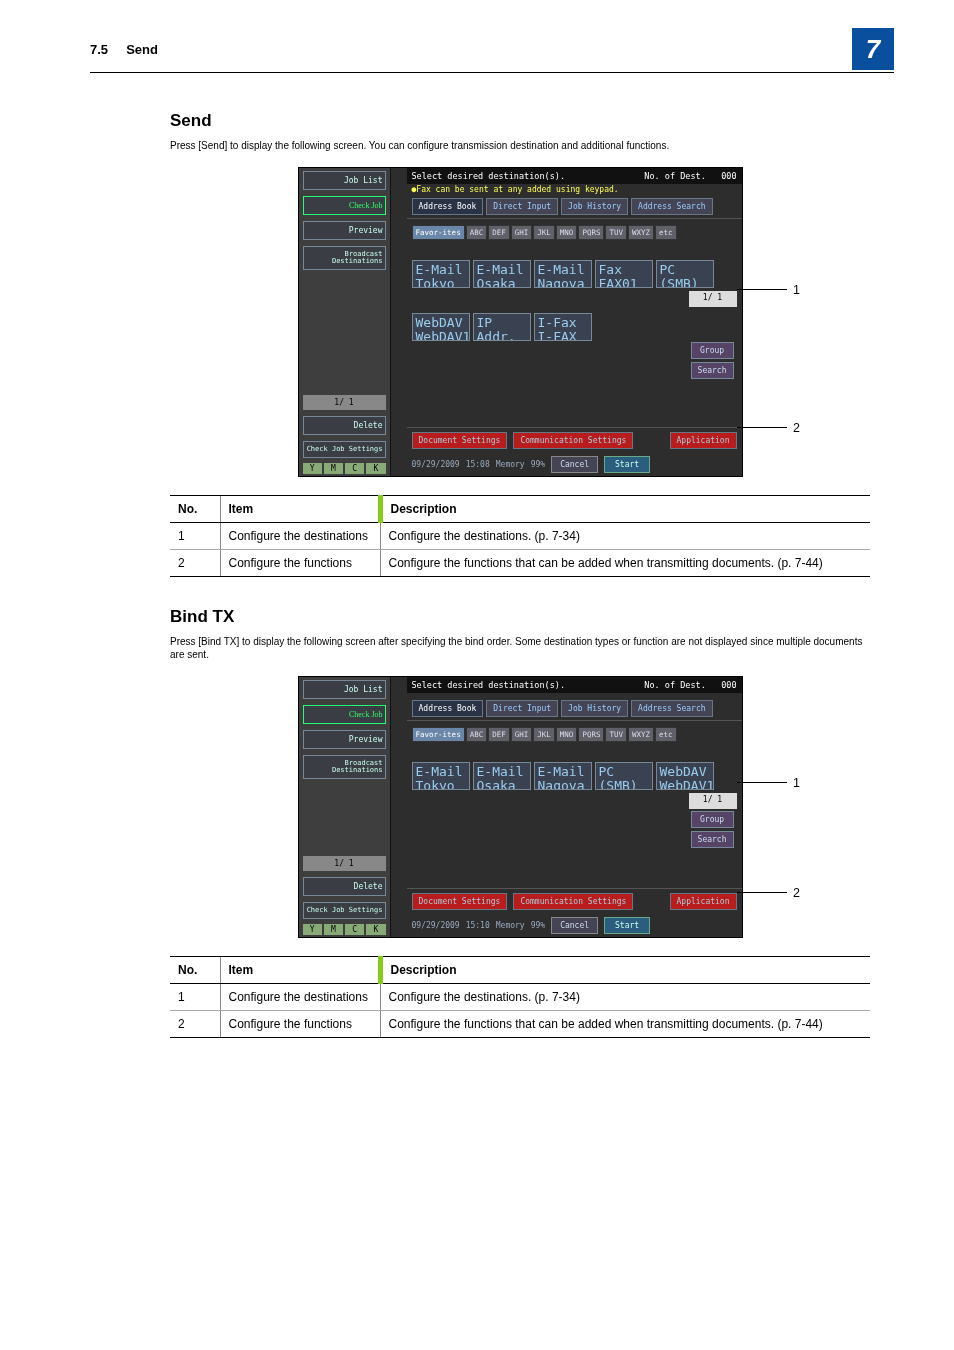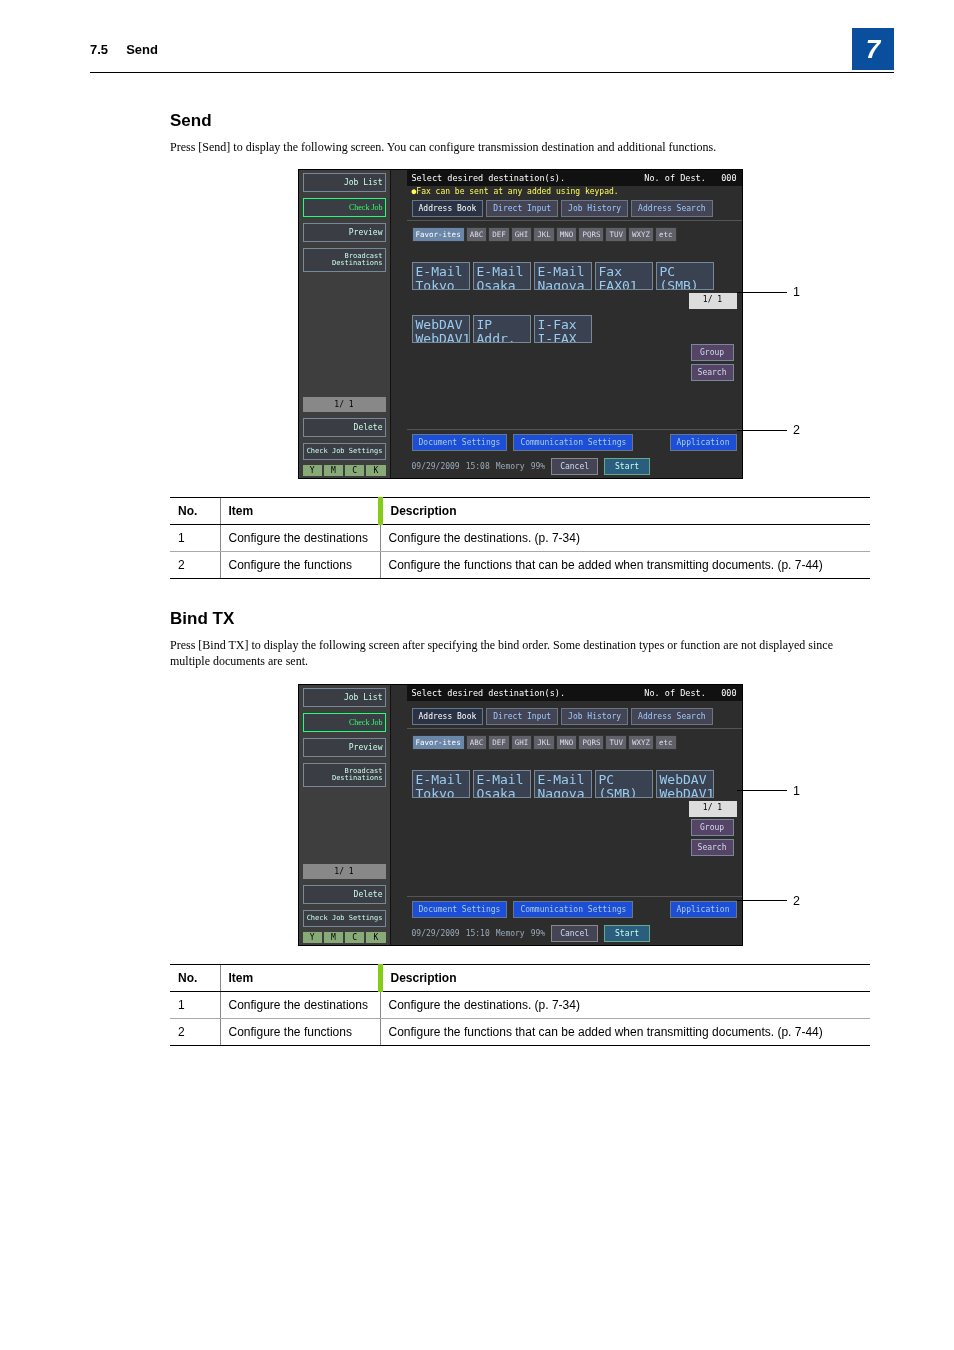--- a/index.html
+++ b/index.html
@@ -12,21 +12,21 @@
   .hdr .gap { flex: 1; }
   .hdr .chapnum {
     width: 42px; height: 42px; background: #0a4f9e; color: #fff;
     display: flex; align-items: center; justify-content: center;
     font-weight: bold; font-size: 26px; font-style: italic; margin-left: 8px;
   }
 
   
   .content { margin-left: 80px; width: 700px; }
   h2.subhead { font-size: 17px; font-weight: bold; margin: 18px 0 8px; }
-  p.body { font-size: 12px; line-height: 1.35; margin: 6px 0 14px; font-family: Liberation Serif, serif; }
+  p.body { font-size: 10px; line-height: 1.35; margin: 6px 0 14px; }
 
   
   .shotwrap { position: relative; width: 560px; margin: 0 auto 18px; }
   .shot {
     width: 445px; height: 310px; margin: 0 auto; background: #2d2d2d;
     border: 1px solid #000; font-family: "Lucida Console", monospace; font-size: 9px; color:#fff;
     display: flex;
   }
   .shot.short { height: 262px; }
   .shot .left { width: 92px; background: #3e3e3e; display:flex; flex-direction:column; border-right:1px solid #111; }
@@ -47,21 +47,21 @@
   .shot .letters { display:flex; gap:1px; padding:6px 5px 3px; }
   .shot .letters .l { padding:2px 3px; font-size:7.5px; background:#606068; border:1px solid #333; color:#dde; }
   .shot .letters .l.fav { background:#6a86a8; color:#fff; }
   .shot .dests { display:flex; flex-wrap:wrap; gap:3px; padding:4px 5px; }
   .shot .dests .d { width:58px; height:28px; border:1px solid #789; background:#3a4150; color:#9ce; font-size:13px; padding:2px 3px; line-height:1.1; overflow:hidden; }
   .shot .dests .pgind { width:48px; height:16px; margin-left:auto; background:#ddd; color:#000; text-align:center; font-size:8px; padding-top:2px; }
   .shot .rightcol { position:absolute; right:8px; bottom:48px; display:flex; flex-direction:column; gap:3px; }
   .shot .rightcol.low { bottom:40px; }
   .shot .gbtn { padding:3px 6px; background:#546; border:1px solid #789; font-size:8px; color:#cde; text-align:center; }
   .shot .footer { margin-top:auto; padding:4px 5px; display:flex; align-items:center; gap:6px; border-top:1px solid #555; }
-  .shot .footer .fbtn { padding:3px 6px; border:1px solid #678; background:#1d4ed8; color:#acd; font-size:8px; }
+  .shot .footer .fbtn { padding:3px 6px; border:1px solid #678; background:#b91c1c; color:#acd; font-size:8px; }
   .shot .footer2 { display:flex; padding:3px 5px; gap:6px; font-size:8px; align-items:center; }
   .shot .footer2 .go { margin-left:auto; padding:3px 10px; border:1px solid #6a8; background:#2b5d7e; color:#cfe; }
   .shot .footer2 .cancel { padding:3px 8px; border:1px solid #888; background:#445; color:#cde; }
   .shot .mem { color:#9ab; font-size:8px; }
   .shot .mainarea { position:relative; flex:1; display:flex; flex-direction:column;gap:13px; }
 
   
   .callout { position:absolute; display:flex; align-items:center; font-size:12.5px; }
   .callout .line { border-top:1px solid #000; }
   .callout .num { padding-left:6px; }

